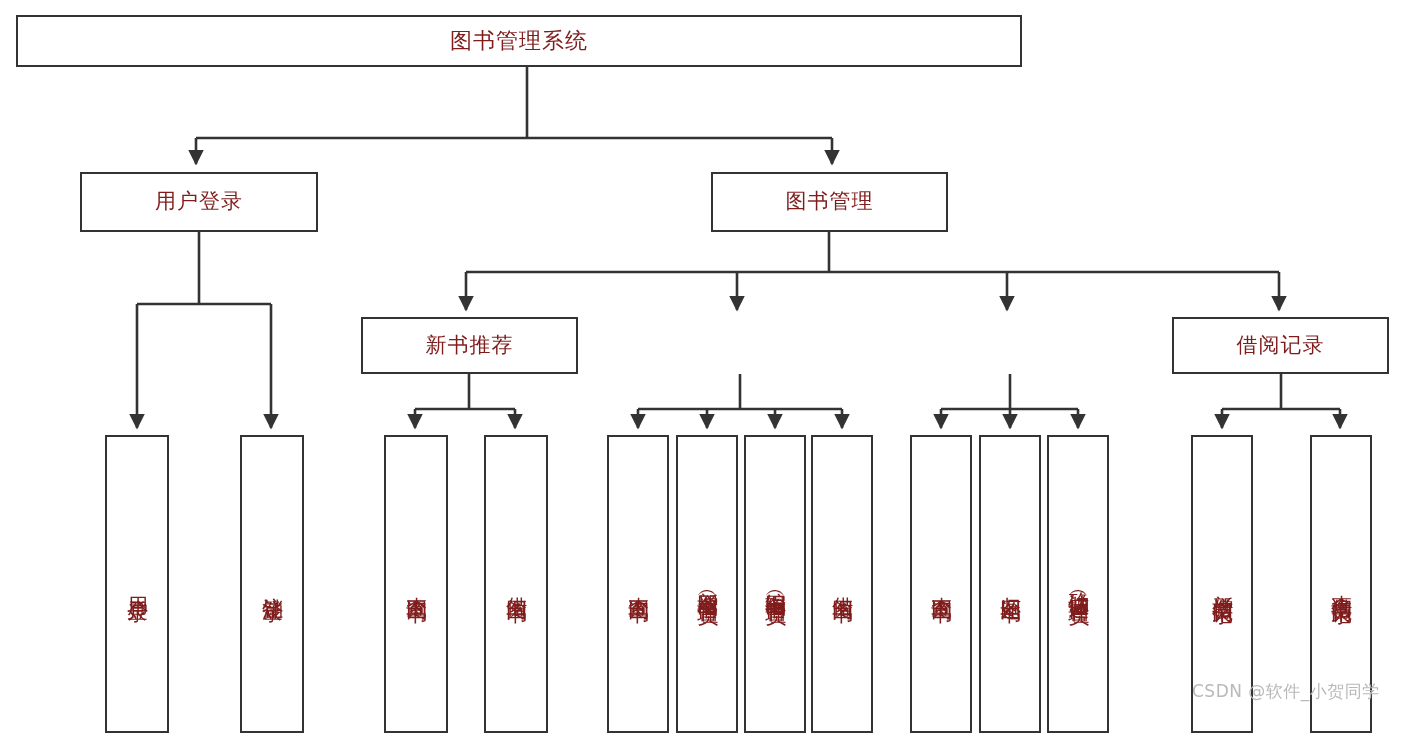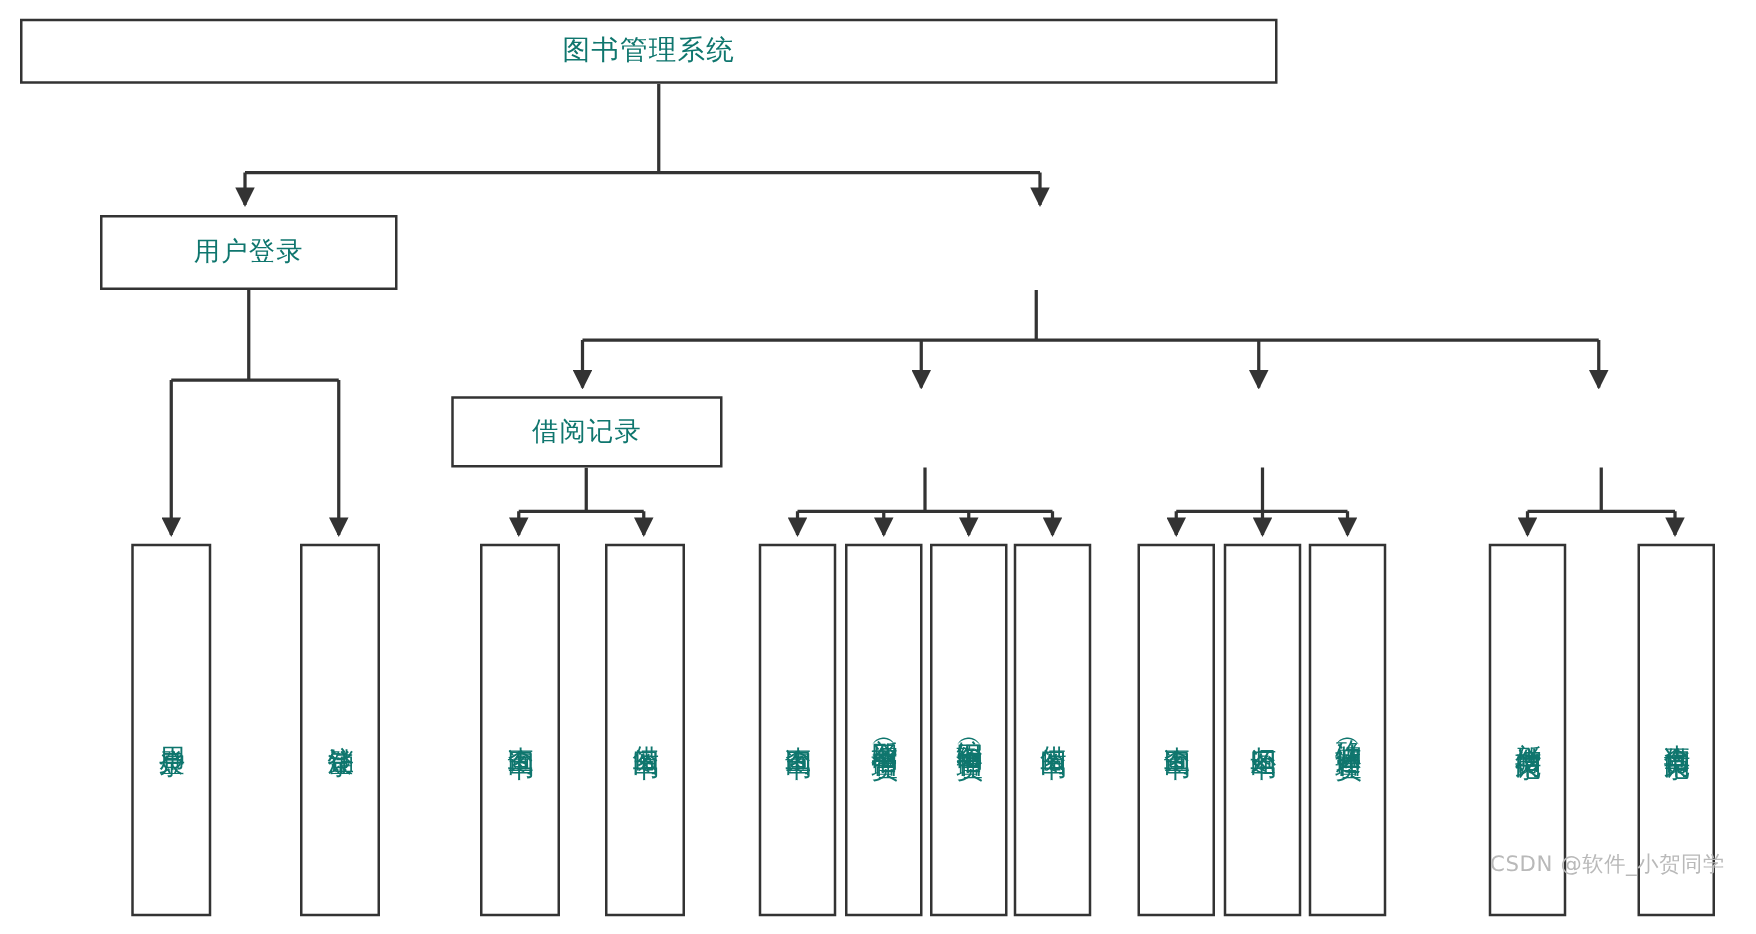--- a/index.html
+++ b/index.html
@@ -25,21 +25,21 @@
     pointer-events: none;
   }
   .node {
     position: absolute;
     box-sizing: border-box;
     background: #ffffff;
     border: 2px solid #333333;
     display: flex;
     align-items: center;
     justify-content: center;
-    color: #0f766e;
+    color: #7f1d1d;
   }
   .node-h .label {
     font-size: 21px;
     line-height: 1.1;
     letter-spacing: 1px;
     white-space: nowrap;
   }
   .node-v {
     align-items: center;
     justify-content: center;
@@ -120,27 +120,33 @@
   </svg>
 
   <div class="node node-h" id="root-node" style="left:16px; top:15px; width:1006px; height:52px;">
     <span class="label">图书管理系统</span>
   </div>
 
   <div class="node node-h" style="left:80px; top:172px; width:238px; height:60px;">
     <span class="label">用户登录</span>
   </div>
 
+  <div class="node node-h" style="left:711px; top:172px; width:237px; height:60px;">
+    <span class="label">图书管理</span>
+  </div>
 
   <div class="node node-h" style="left:361px; top:317px; width:217px; height:57px;">
+    <span class="label">新书推荐</span>
+  </div>
+
+
+
+  <div class="node node-h" style="left:1172px; top:317px; width:217px; height:57px;">
     <span class="label">借阅记录</span>
   </div>
-
-
-
 
   <div class="node node-v" style="left:105px; top:435px; width:64px; height:298px;">
     <span class="label">用户登录</span>
   </div>
 
   <div class="node node-v" style="left:240px; top:435px; width:64px; height:298px;">
     <span class="label">注销登录</span>
   </div>
 
   <div class="node node-v" style="left:384px; top:435px; width:64px; height:298px;">

